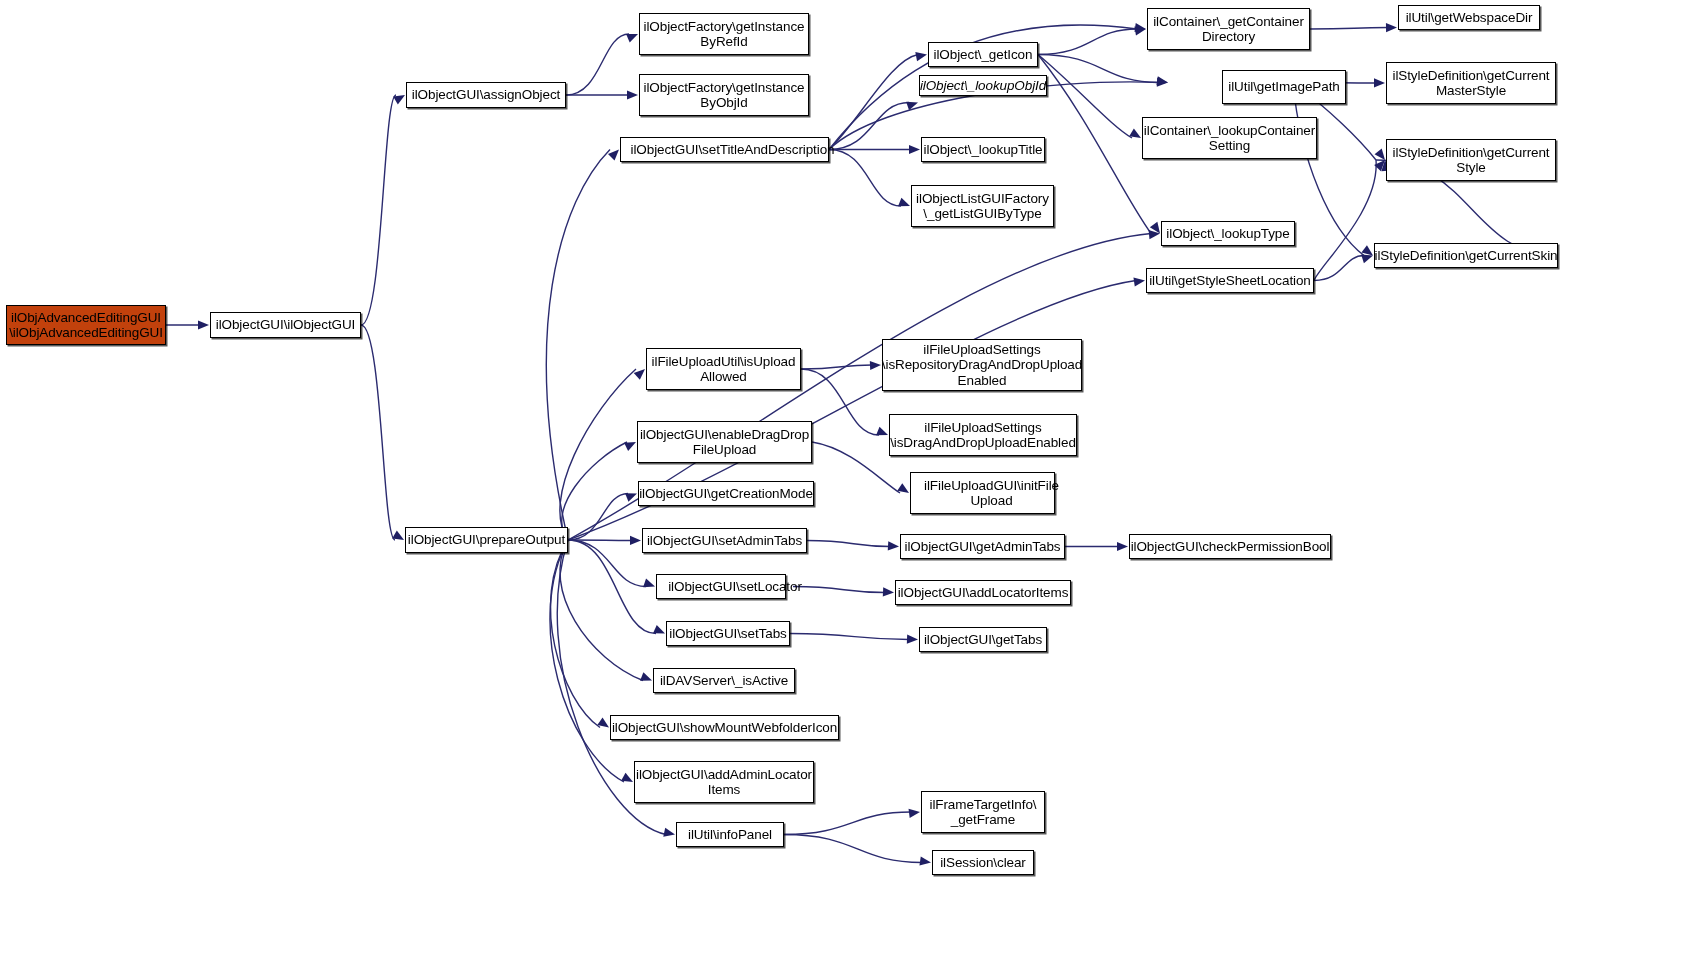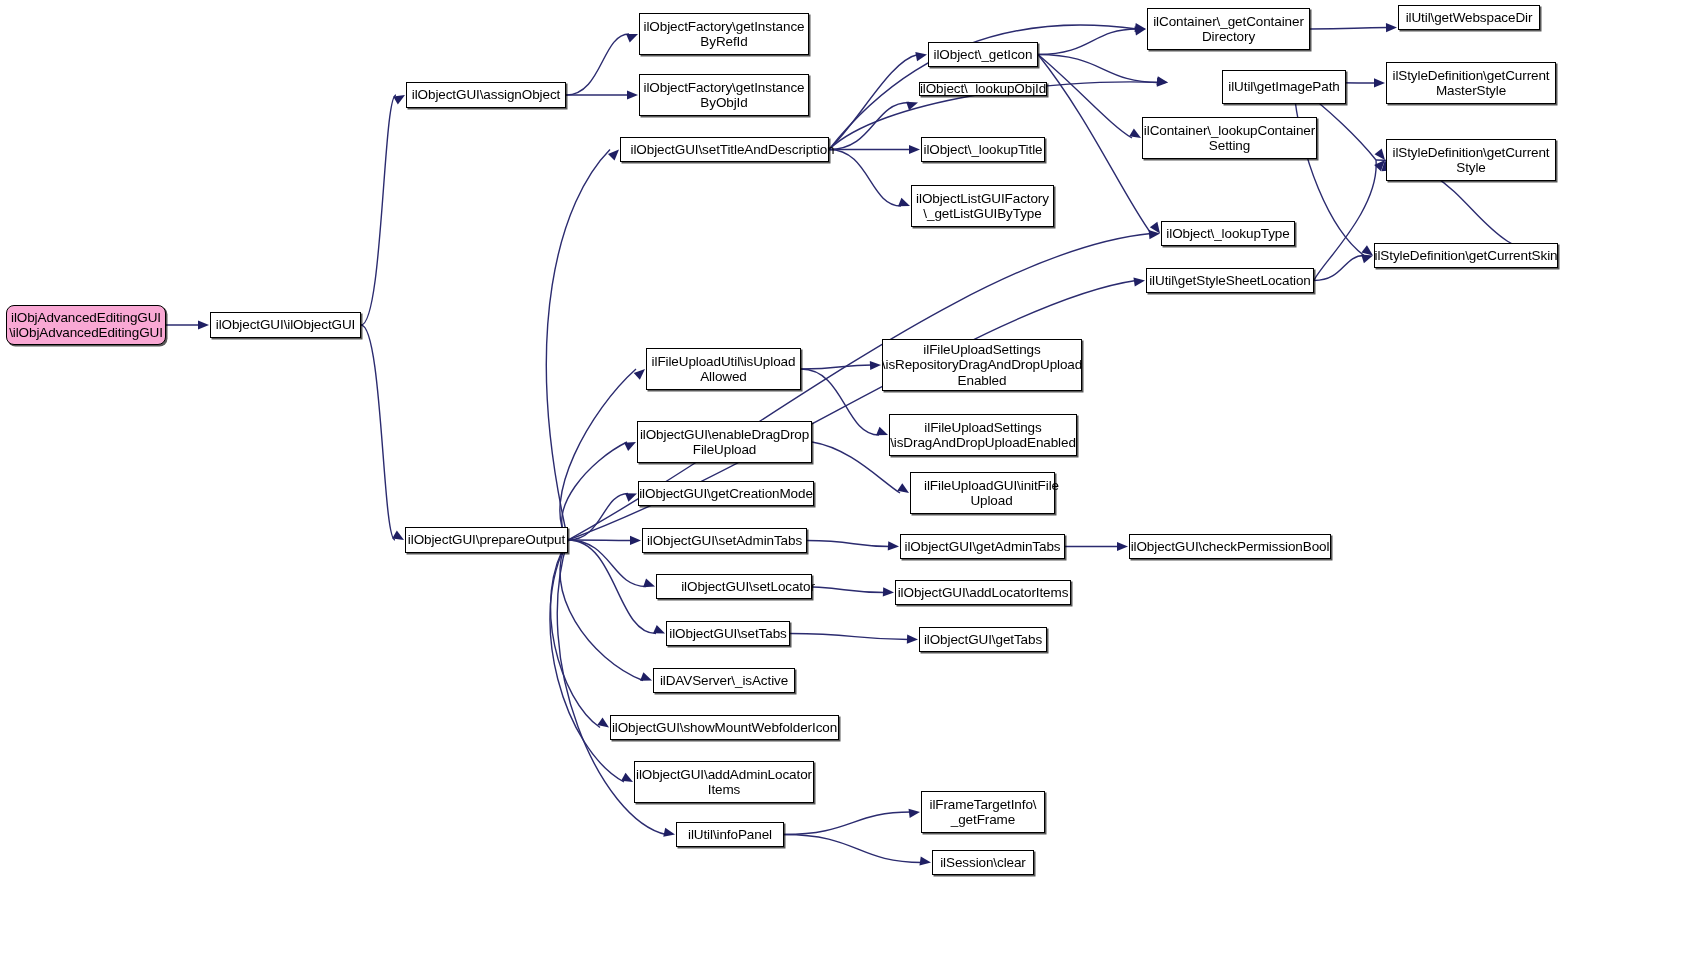--- a/index.html
+++ b/index.html
@@ -35,22 +35,21 @@
     text-align: center;
     font-size: 13.5px;
     line-height: 15.5px;
     letter-spacing: -0.1px;
     white-space: pre-line;
     padding: 0 4px;
     box-shadow: 1.5px 1.5px 0 0 rgba(0,0,0,0.65);
     user-select: none;
   }
   .node-box.highlight {
-    background: #f9a8d4;
-    border-radius: 8px;
+    background: #c2410c;
   }
   .edge-path {
     fill: none;
     stroke: #2b2b6f;
     stroke-width: 1.4px;
   }
   .edge-head {
     fill: #1f1f63;
     stroke: none;
   }
@@ -155,21 +154,21 @@
       <div class="node-box highlight" style="left: 6px; top: 305px; width: 160px; height: 40px;">ilObjAdvancedEditingGUI
 \ilObjAdvancedEditingGUI</div>
       <div class="node-box" style="left: 210px; top: 312px; width: 151px; height: 26px;">ilObjectGUI\ilObjectGUI</div>
       <div class="node-box" style="left: 406px; top: 82px; width: 160px; height: 26px;">ilObjectGUI\assignObject</div>
       <div class="node-box" style="left: 639px; top: 13px; width: 170px; height: 42px;">ilObjectFactory\getInstance
 ByRefId</div>
       <div class="node-box" style="left: 639px; top: 74px; width: 170px; height: 42px;">ilObjectFactory\getInstance
 ByObjId</div>
       <div class="node-box" style="left: 620px; top: 137px; width: 209px; height: 25px; padding-left: 20px;">ilObjectGUI\setTitleAndDescription</div>
       <div class="node-box" style="left: 928px; top: 42px; width: 110px; height: 25px;">ilObject\_getIcon</div>
-      <div class="node-box" style="left: 919px; top: 82px; width: 128px; height: 14px;">ilObject\_lookupObjId</div>
+      <div class="node-box" style="left: 919px; top: 75px; width: 128px; height: 21px; font-style: italic;">ilObject\_lookupObjId</div>
       <div class="node-box" style="left: 921px; top: 137px; width: 124px; height: 25px;">ilObject\_lookupTitle</div>
       <div class="node-box" style="left: 911px; top: 185px; width: 143px; height: 42px;">ilObjectListGUIFactory
 \_getListGUIByType</div>
       <div class="node-box" style="left: 1147px; top: 8px; width: 163px; height: 42px;">ilContainer\_getContainer
 Directory</div>
       <div class="node-box" style="left: 1222px; top: 70px; width: 124px; height: 34px;">ilUtil\getImagePath</div>
       <div class="node-box" style="left: 1142px; top: 117px; width: 175px; height: 42px;">ilContainer\_lookupContainer
 Setting</div>
       <div class="node-box" style="left: 1398px; top: 5px; width: 142px; height: 25px;">ilUtil\getWebspaceDir</div>
       <div class="node-box" style="left: 1386px; top: 62px; width: 170px; height: 42px;">ilStyleDefinition\getCurrent
@@ -188,21 +187,21 @@
       <div class="node-box" style="left: 889px; top: 414px; width: 188px; height: 42px;">ilFileUploadSettings
 \isDragAndDropUploadEnabled</div>
       <div class="node-box" style="left: 637px; top: 421px; width: 175px; height: 42px;">ilObjectGUI\enableDragDrop
 FileUpload</div>
       <div class="node-box" style="left: 910px; top: 472px; width: 145px; height: 42px; padding-left: 22px;">ilFileUploadGUI\initFile
 Upload</div>
       <div class="node-box" style="left: 638px; top: 481px; width: 176px; height: 25px;">ilObjectGUI\getCreationMode</div>
       <div class="node-box" style="left: 642px; top: 528px; width: 165px; height: 25px;">ilObjectGUI\setAdminTabs</div>
       <div class="node-box" style="left: 900px; top: 534px; width: 165px; height: 25px;">ilObjectGUI\getAdminTabs</div>
       <div class="node-box" style="left: 1129px; top: 534px; width: 202px; height: 25px;">ilObjectGUI\checkPermissionBool</div>
-      <div class="node-box" style="left: 656px; top: 574px; width: 156px; height: 25px; padding-left: 32px;">ilObjectGUI\setLocator</div>
+      <div class="node-box" style="left: 656px; top: 574px; width: 130px; height: 25px; padding-left: 32px;">ilObjectGUI\setLocator</div>
       <div class="node-box" style="left: 895px; top: 580px; width: 176px; height: 25px;">ilObjectGUI\addLocatorItems</div>
       <div class="node-box" style="left: 666px; top: 621px; width: 124px; height: 25px;">ilObjectGUI\setTabs</div>
       <div class="node-box" style="left: 919px; top: 627px; width: 128px; height: 25px;">ilObjectGUI\getTabs</div>
       <div class="node-box" style="left: 653px; top: 668px; width: 142px; height: 25px;">ilDAVServer\_isActive</div>
       <div class="node-box" style="left: 610px; top: 715px; width: 229px; height: 25px;">ilObjectGUI\showMountWebfolderIcon</div>
       <div class="node-box" style="left: 634px; top: 761px; width: 180px; height: 42px;">ilObjectGUI\addAdminLocator
 Items</div>
       <div class="node-box" style="left: 676px; top: 822px; width: 108px; height: 25px;">ilUtil\infoPanel</div>
       <div class="node-box" style="left: 921px; top: 791px; width: 124px; height: 42px;">ilFrameTargetInfo\
 _getFrame</div>

